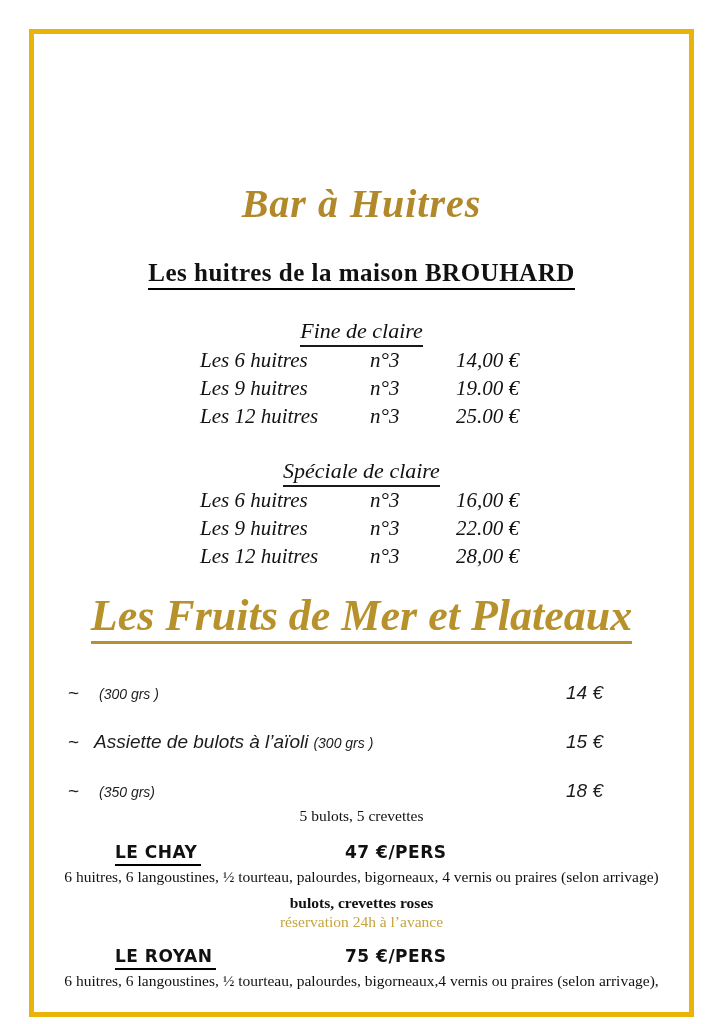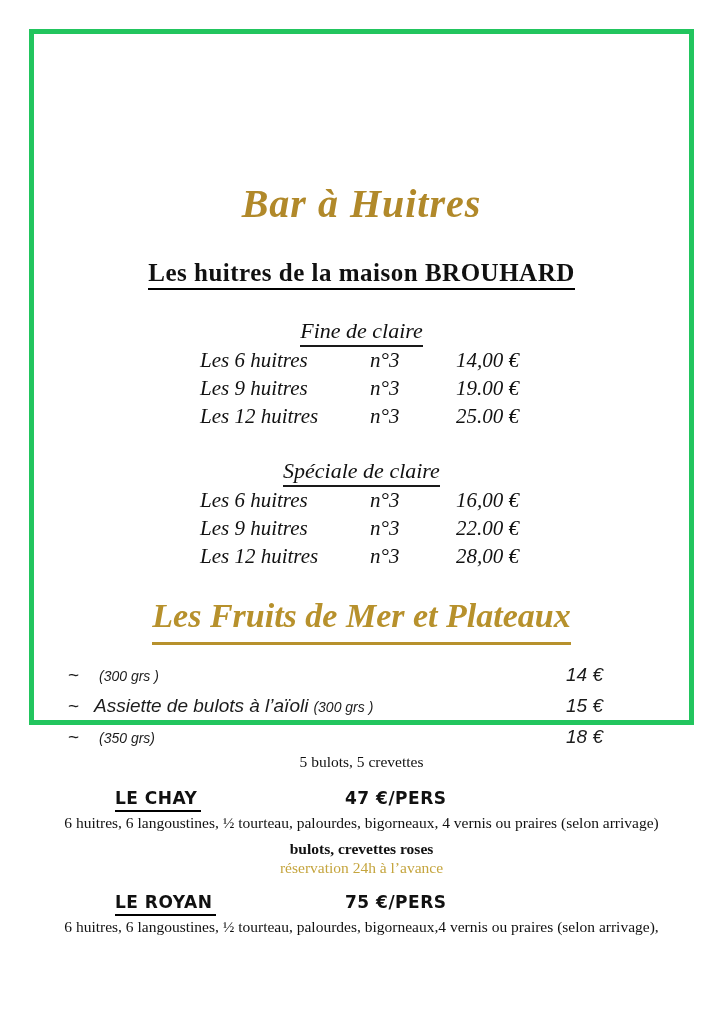--- a/index.html
+++ b/index.html
@@ -1,21 +1,21 @@
 <!DOCTYPE html>
 <html><head>
 <meta charset="utf-8">
 <style>
   * { margin:0; padding:0; box-sizing:border-box; }
   html,body { width:724px; height:1024px; background:#ffffff; overflow:hidden; }
   body { font-family:"Liberation Serif", serif; color:#111; position:relative; }
 
   .frame {
-    position:absolute; left:29px; top:29px; width:665px; height:696px;
-    border:5px solid #22c55e;
+    position:absolute; left:29px; top:29px; width:665px; height:988px;
+    border:5px solid #eab308;
   }
   .inner { position:relative; width:100%; height:100%; }
 
   
   .menu-title {
     margin-top:146px; text-align:center;
     font-family:"Liberation Serif", serif; font-style:italic; font-weight:bold;
     font-size:40px; line-height:48px; color:#b1892a; letter-spacing:1px;
   }
   .main-heading { margin-top:30px; text-align:center; }
@@ -34,33 +34,33 @@
   
   .oyster-table { margin:2px 4px 0 166px; width:335px; }
   .oyster-row { display:flex; font-style:italic; font-size:21px; line-height:28px; }
   .oy-item { flex:1; }
   .oy-size { width:70px; }
   .oy-price { width:95px; text-align:center; }
 
   
   .fruits-heading { margin-top:26px; text-align:center; }
   .fruits-heading span {
-    font-style:italic; font-weight:bold; font-size:34px; line-height:40px;
-    color:#b7912c; border-bottom:3px solid #b7912c; padding-bottom:8px;
+    font-style:italic; font-weight:bold; font-size:44px; line-height:40px;
+    color:#b7912c; border-bottom:3px solid #b7912c; padding-bottom:1px;
   }
   .assiettes { margin:24px 86px 0 34px; }
   .assiette-row {
     display:flex; align-items:baseline;
     font-family:"Liberation Sans", sans-serif; font-style:italic;
     font-size:19px; line-height:29px; color:#1c1c1c;
   }
   .as-tilde { width:26px; font-style:normal; }
   .as-label { }
   .as-weight { font-size:14px; margin-left:5px; }
-  .as-price { margin-left:auto; }
+  .as-price { margin-left:auto;margin-top:18px; }
 
   
   .comic { font-family:"DejaVu Sans", sans-serif; font-weight:bold; }
   .platter-row { position:relative; height:24px; margin-top:0; }
   .p-name {
     position:absolute; font-size:17px; line-height:22px; letter-spacing:0.5px;
     border-bottom:2px solid #000; padding:0 4px 1px 0;
   }
   .p-formule-name { left:76px; top:0; }
   .p-formule-sub {

